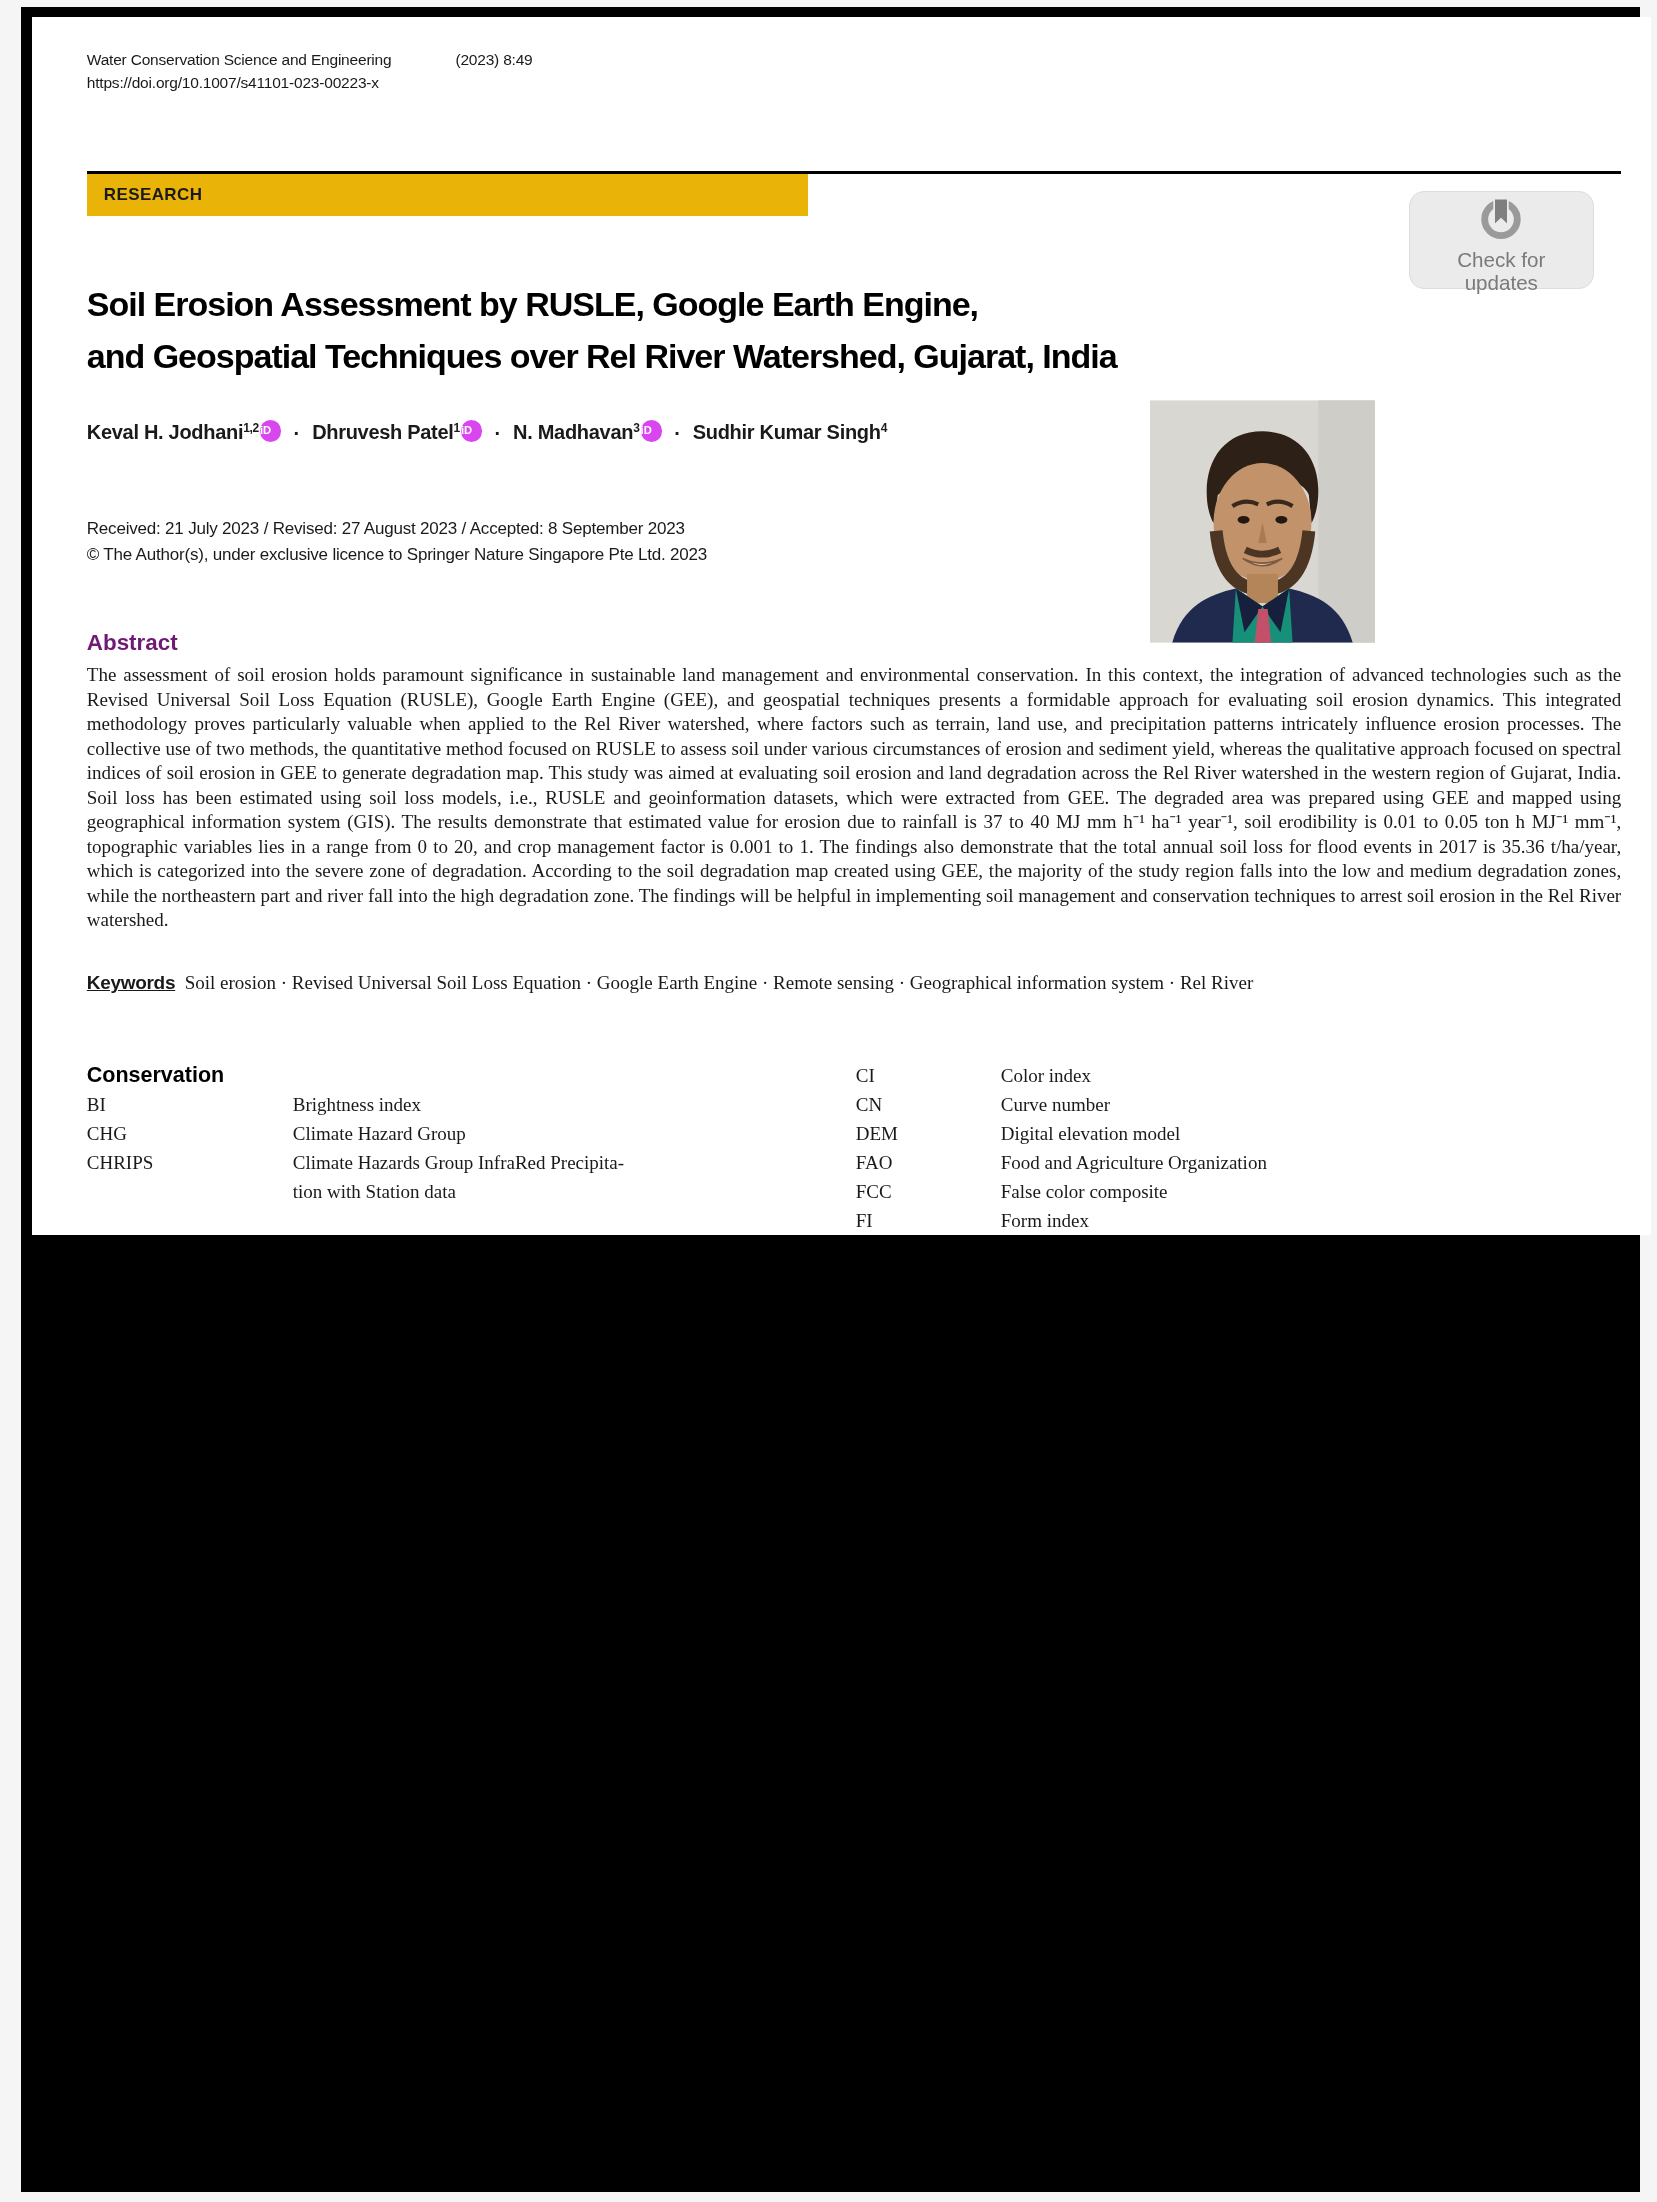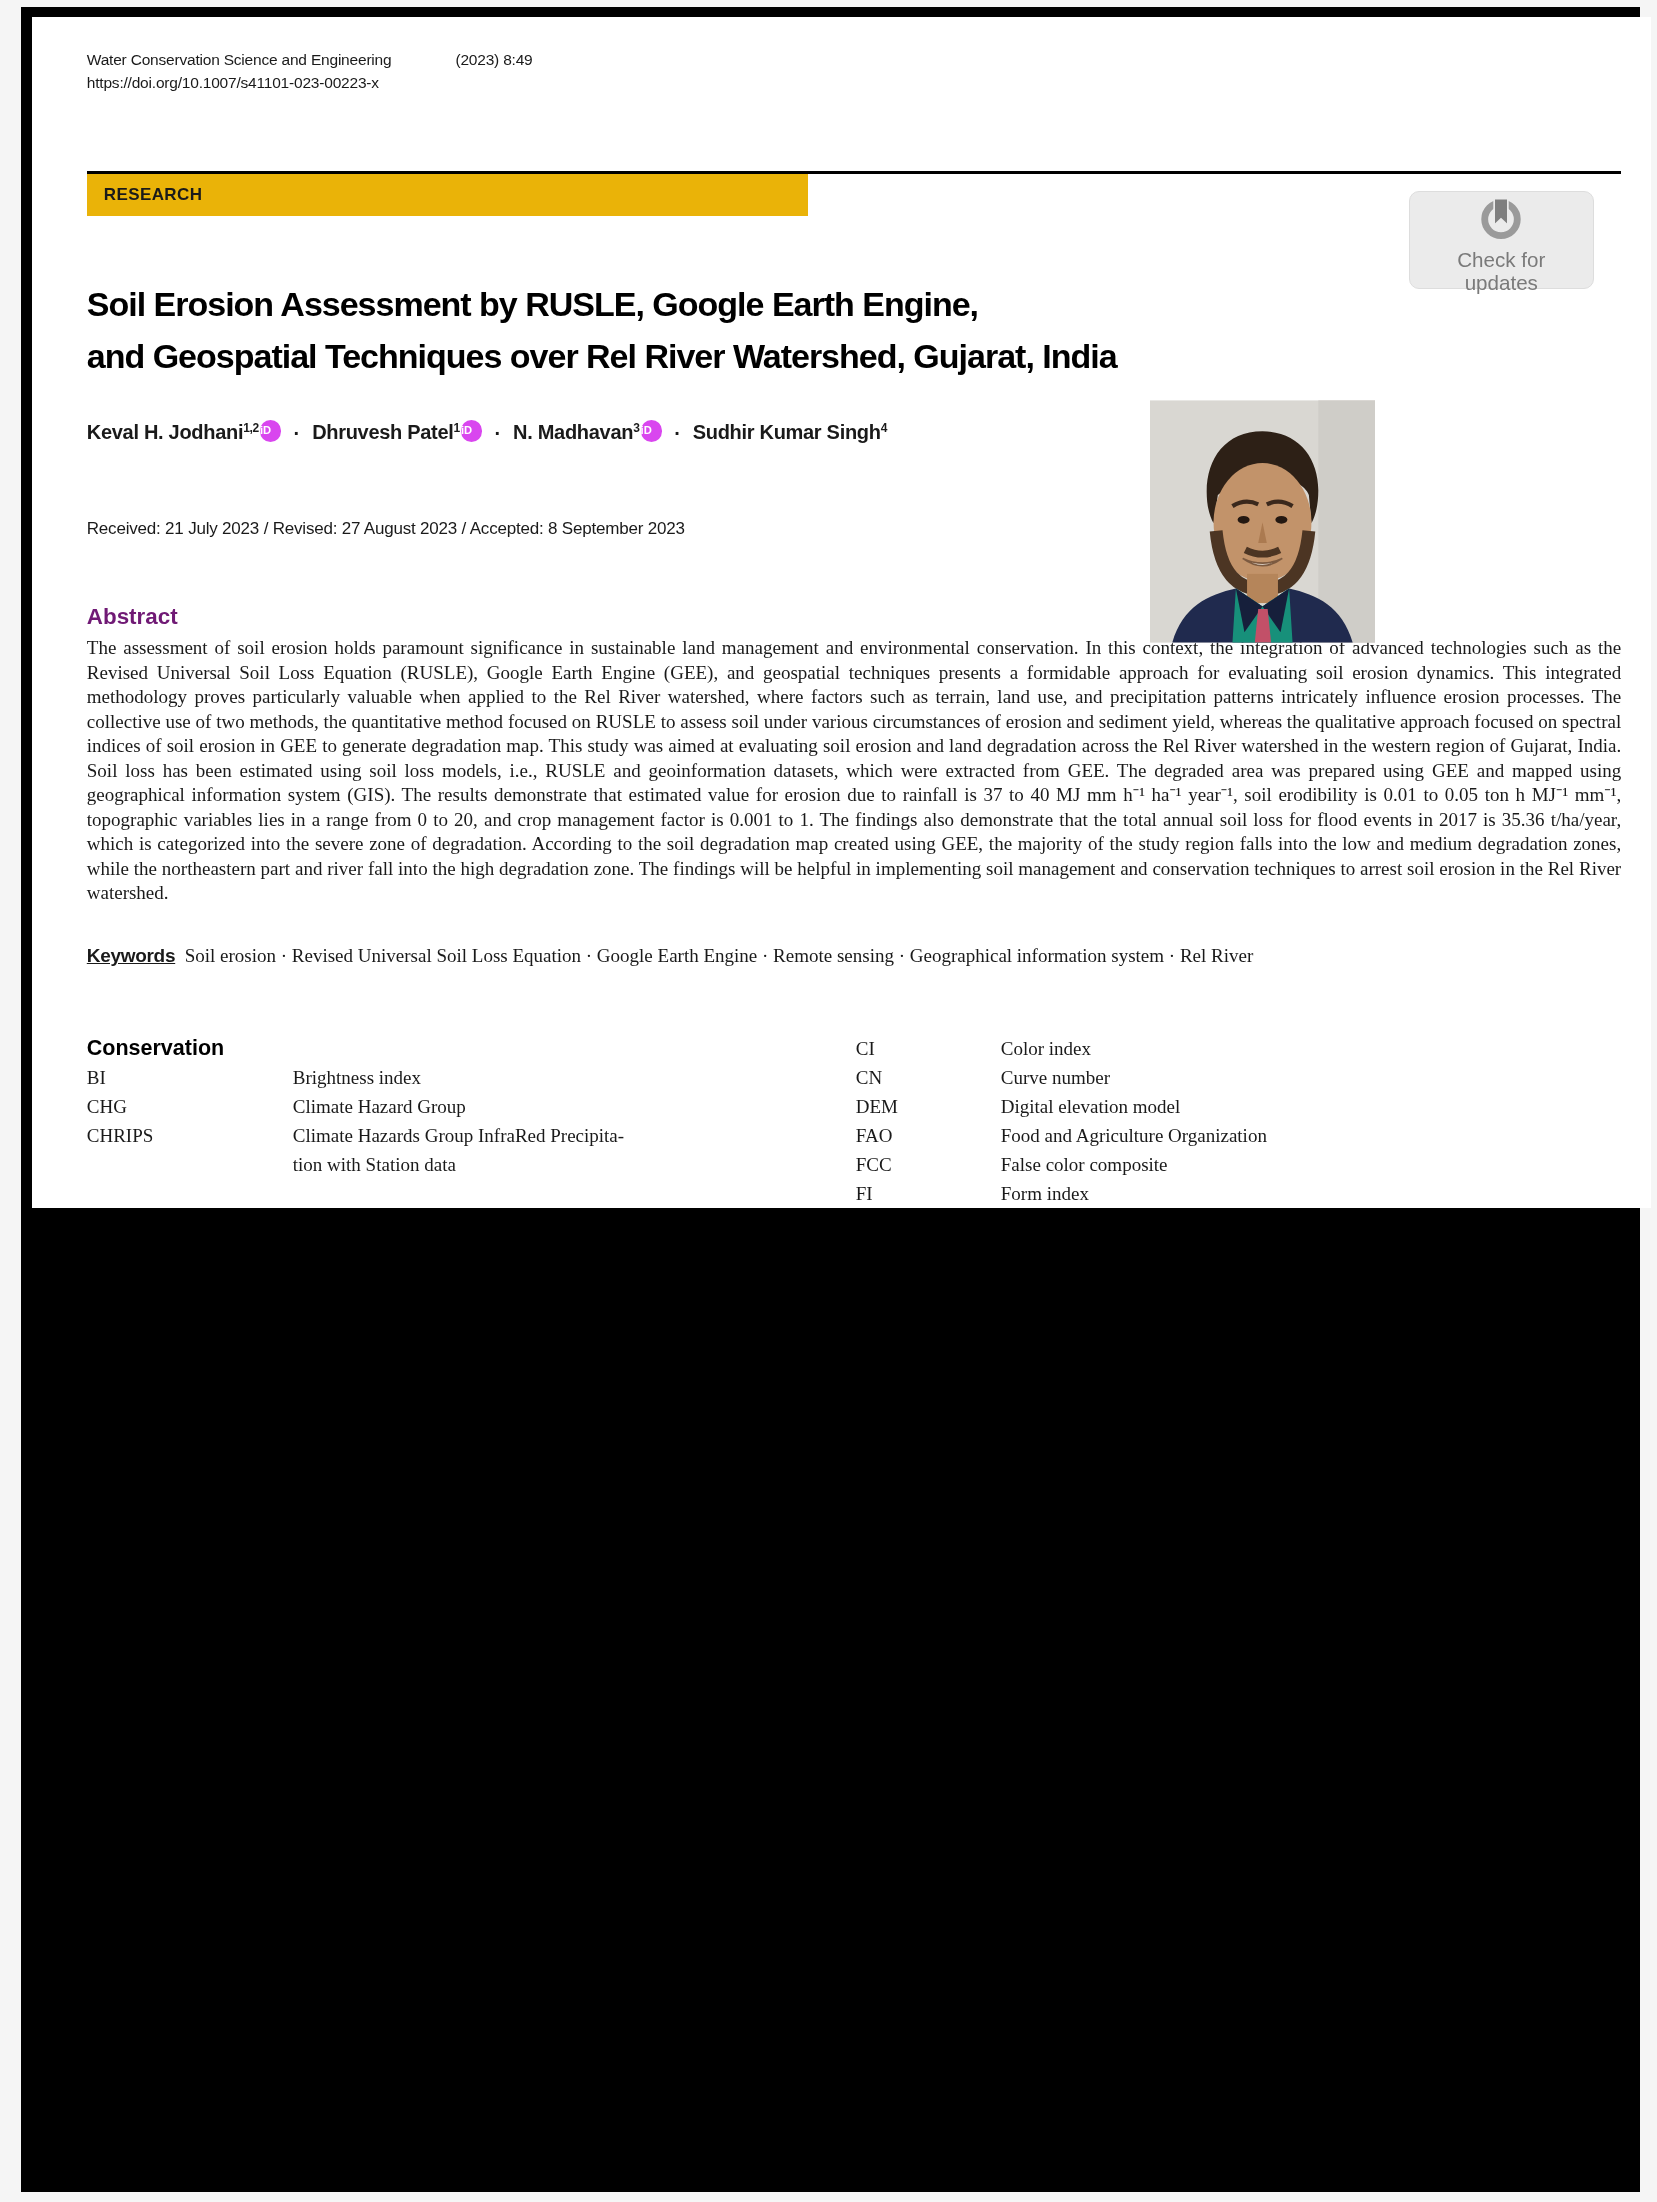--- a/index.html
+++ b/index.html
@@ -12,21 +12,21 @@
   
   .jline { margin-top:34px; font-family:"Liberation Sans", sans-serif; font-size:15.5px; letter-spacing:-0.2px; }
   .jline .issue { margin-left:64px; }
   .doi { margin-top:5.2px; font-family:"Liberation Sans", sans-serif; font-size:15.5px; letter-spacing:-0.2px; }
 
   .rule { margin-top:79px; border-top:3.4px solid #000; }
   .research-band { width:721px; height:42px; background:#eab308; display:flex; align-items:center; padding-left:17px; }
   .research-band span { font-family:"Liberation Sans", sans-serif; font-weight:bold; font-size:17px; letter-spacing:0.4px; }
 
   .check-badge { position:absolute; top:174px; left:1377px; width:185px; height:98px; background:#ebebeb;
-                 border:0.9px solid #ddd; border-radius:10px; display:flex; flex-direction:column; align-items:center;
+                 border:0.9px solid #ddd; border-radius:15px; display:flex; flex-direction:column; align-items:center;
                  justify-content:flex-start; padding-top:5.2px; cursor:pointer; }
   .check-badge .ct { font-family:"Liberation Sans", sans-serif; font-size:20.6px; line-height:22.4px; color:#7a7a7a; text-align:center; }
 
   h1.title { margin-top:62px; font-family:"Liberation Sans", sans-serif; font-weight:bold;
              font-size:34px; line-height:52px; letter-spacing:-1px; color:#000; }
 
   .authors { margin-top:38px; font-family:"Liberation Sans", sans-serif; font-weight:bold; font-size:20px; letter-spacing:-0.3px; }
   .authors sup { font-size:12px; vertical-align:7.7px; }
   .orcid { display:inline-block; width:21.5px; height:21.5px; border-radius:50%; background:#d946ef; color:#fff;
            font-family:"Liberation Sans", sans-serif; font-weight:bold; font-size:11.2px; line-height:21.5px;
@@ -114,20 +114,21 @@
         <rect x="113" y="202" width="36" height="34" fill="#b5855a"></rect>
         <path d="M26 282 C38 240 68 226 100 219 L131 240 L162 219 C194 226 224 240 236 282 Z" fill="#202a4e"></path>
         <path d="M100 219 L131 240 L162 219 L166 282 L96 282 Z" fill="#17907a"></path>
         <path d="M100 219 L131 240 L110 270 Z" fill="#161f3b"></path>
         <path d="M162 219 L131 240 L152 270 Z" fill="#161f3b"></path>
         <path d="M126 243 L137 243 L141 282 L122 282 Z" fill="#c25068"></path>
       </svg>
     </div>
 
     <div class="history">Received: 21 July 2023 / Revised: 27 August 2023 / Accepted: 8 September 2023</div>
+    <div class="copyright">© The Author(s), under exclusive licence to Springer Nature Singapore Pte Ltd. 2023</div>
 
     <h2 class="abs-h">Abstract</h2>
     <p class="abstract">The assessment of soil erosion holds paramount significance in sustainable land management and environmental conservation. In this context, the integration of advanced technologies such as the Revised Universal Soil Loss Equation (RUSLE), Google Earth Engine (GEE), and geospatial techniques presents a formidable approach for evaluating soil erosion dynamics. This integrated methodology proves particularly valuable when applied to the Rel River watershed, where factors such as terrain, land use, and precipitation patterns intricately influence erosion processes. The collective use of two methods, the quantitative method focused on RUSLE to assess soil under various circumstances of erosion and sediment yield, whereas the qualitative approach focused on spectral indices of soil erosion in GEE to generate degradation map. This study was aimed at evaluating soil erosion and land degradation across the Rel River watershed in the western region of Gujarat, India. Soil loss has been estimated using soil loss models, i.e., RUSLE and geoinformation datasets, which were extracted from GEE. The degraded area was prepared using GEE and mapped using geographical information system (GIS). The results demonstrate that estimated value for erosion due to rainfall is 37 to 40 MJ mm h⁻¹ ha⁻¹ year⁻¹, soil erodibility is 0.01 to 0.05 ton h MJ⁻¹ mm⁻¹, topographic variables lies in a range from 0 to 20, and crop management factor is 0.001 to 1. The findings also demonstrate that the total annual soil loss for flood events in 2017 is 35.36 t/ha/year, which is categorized into the severe zone of degradation. According to the soil degradation map created using GEE, the majority of the study region falls into the low and medium degradation zones, while the northeastern part and river fall into the high degradation zone. The findings will be helpful in implementing soil management and conservation techniques to arrest soil erosion in the Rel River watershed.</p>
 
     <p class="keywords">
       <b>Keywords</b>&nbsp;&nbsp;<span>Soil erosion · Revised Universal Soil Loss Equation · Google Earth Engine · Remote sensing · Geographical information system · Rel River</span>
     </p>
 
     <div class="abbrev">
       <div class="abbrev-left">

